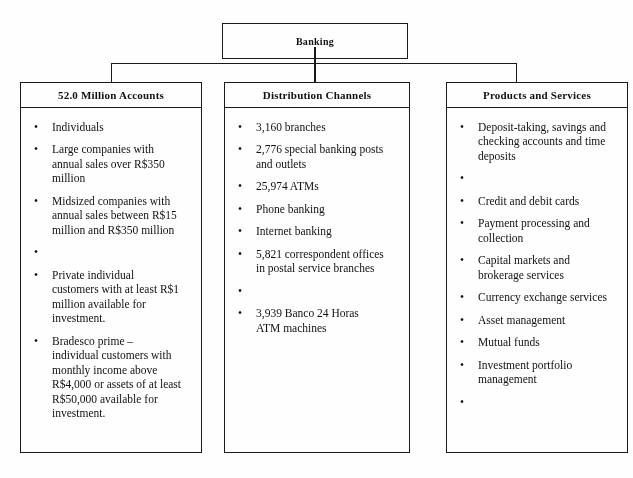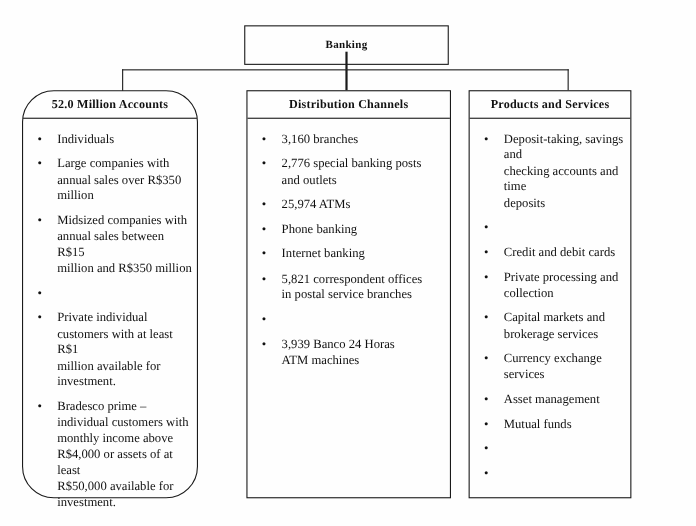--- a/index.html
+++ b/index.html
@@ -45,23 +45,23 @@
   .line.drop-r   { left: 515.5px; top: 62.5px; width: 1.5px; height: 20px; }
   
   .col {
     position: absolute;
     top: 82px;
     height: 371px;
     border: 1.5px solid #1a1a1a;
     box-sizing: border-box;
     background: #fefefe;
   }
-  .col.c1 { left: 20px;  width: 160px; border-radius: 29px; }
+  .col.c1 { left: 20px;  width: 182px; }
   .col.c2 { left: 224px; width: 186px; }
-  .col.c3 { left: 426px; width: 148px; }
+  .col.c3 { left: 446px; width: 182px; }
   .col-header {
     height: 24.5px;
     border-bottom: 1.5px solid #1a1a1a;
     box-sizing: border-box;
     display: flex;
     align-items: center;
     justify-content: center;
     font-weight: bold;
     font-size: 11px;
     letter-spacing: 0.2px;
@@ -200,21 +200,21 @@
         </li>
         <li>
           <span class="bullet">•</span>
         </li>
         <li>
           <span class="bullet">•</span>
           <span class="li-text">Credit and debit cards</span>
         </li>
         <li>
           <span class="bullet">•</span>
-          <span class="li-text">Private processing and
+          <span class="li-text">Payment processing and
 collection</span>
         </li>
         <li>
           <span class="bullet">•</span>
           <span class="li-text">Capital markets and
 brokerage services</span>
         </li>
         <li>
           <span class="bullet">•</span>
           <span class="li-text">Currency exchange services</span>
@@ -222,20 +222,22 @@
         <li>
           <span class="bullet">•</span>
           <span class="li-text">Asset management</span>
         </li>
         <li>
           <span class="bullet">•</span>
           <span class="li-text">Mutual funds</span>
         </li>
         <li>
           <span class="bullet">•</span>
+          <span class="li-text">Investment portfolio
+management</span>
         </li>
         <li>
           <span class="bullet">•</span>
         </li>
       </ul>
   </div>
 
 </div>
 
 </body></html>

